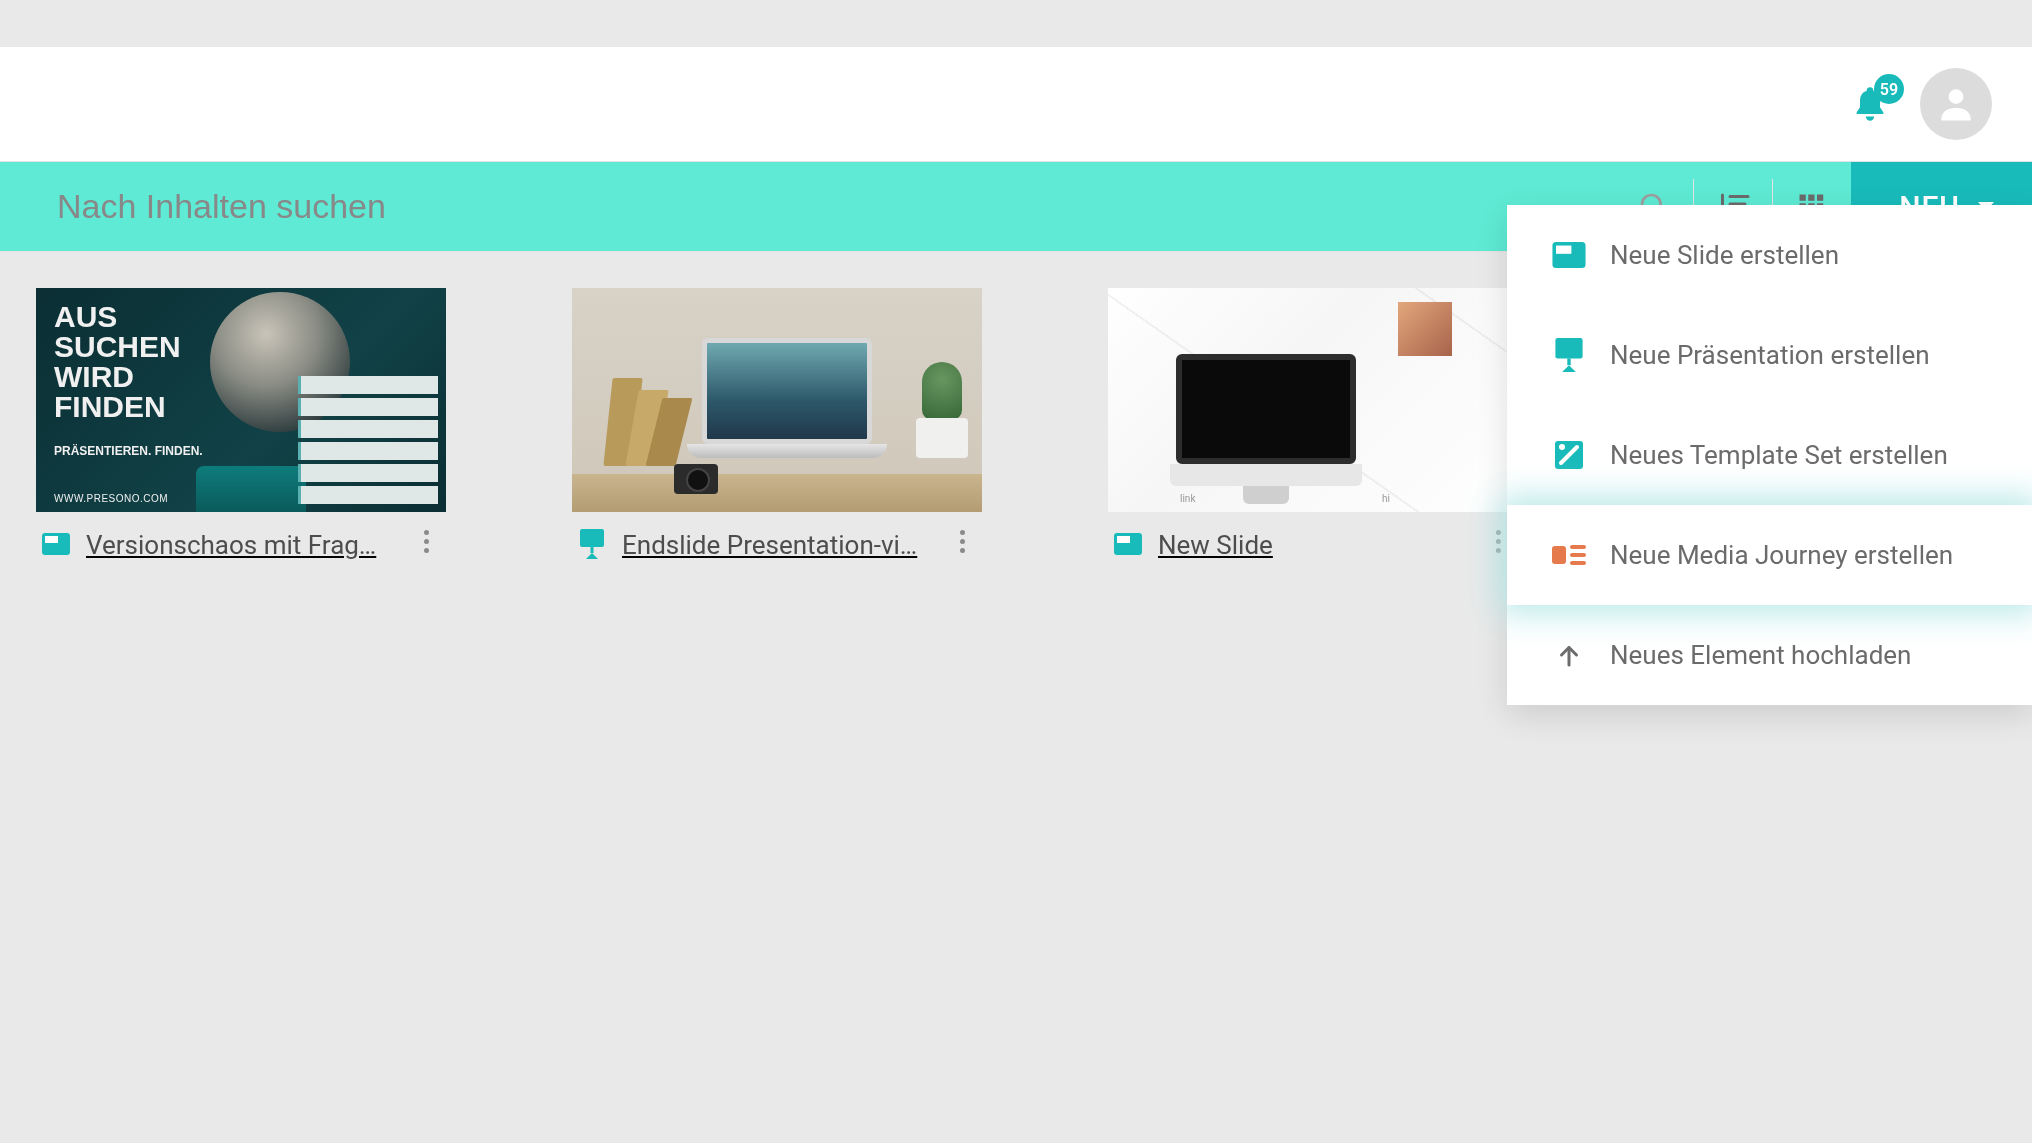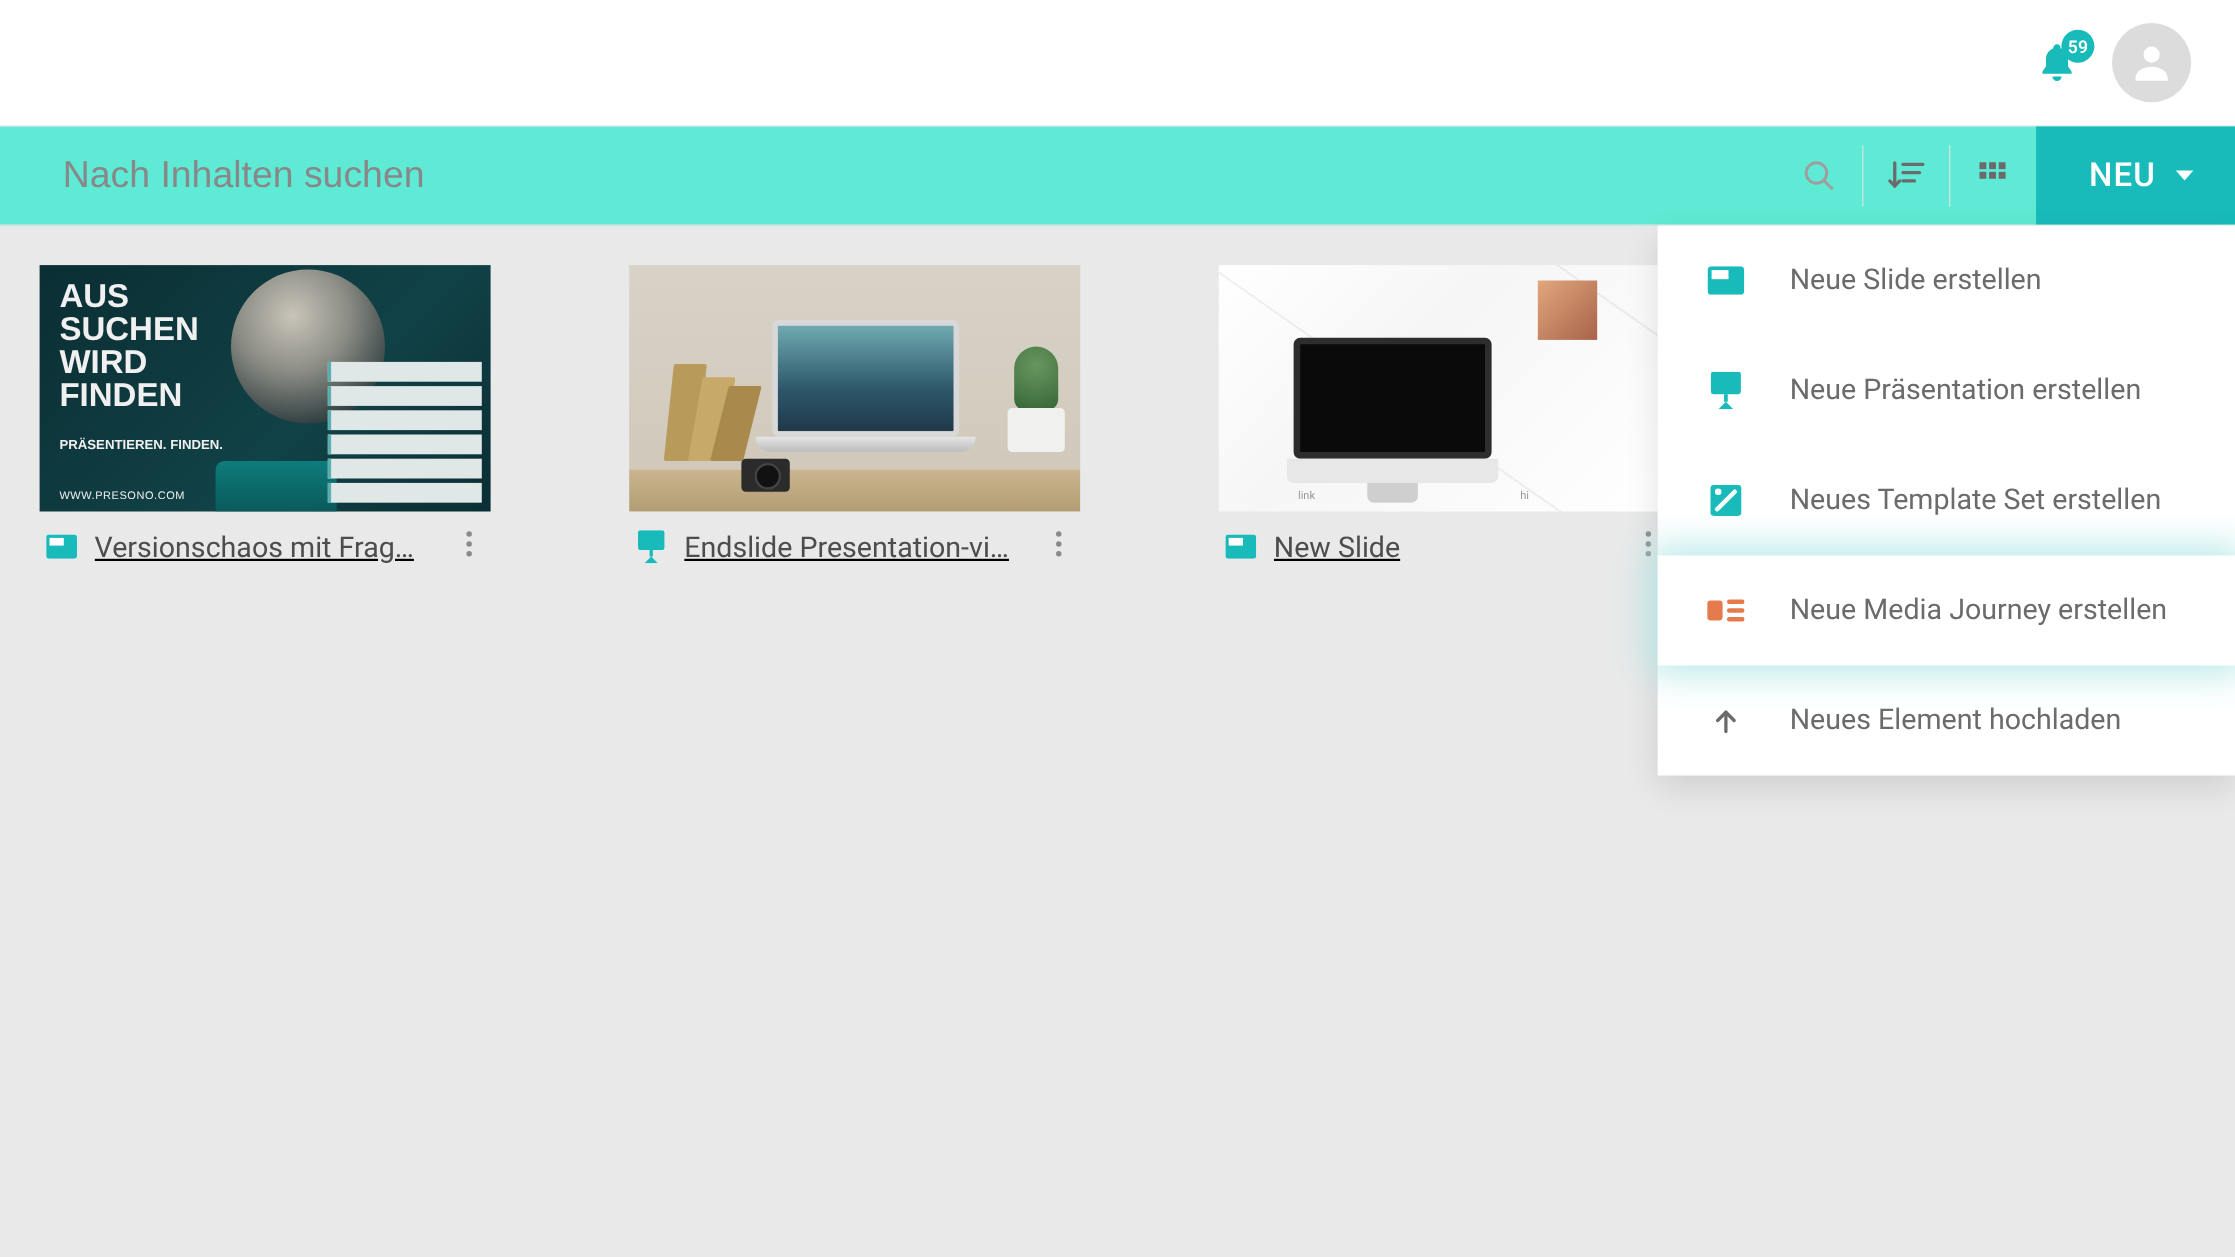--- a/index.html
+++ b/index.html
@@ -23,20 +23,21 @@
 
   
   .header {
     height:115px;
     background:#ffffff;
     border-bottom:1px solid var(--border);
     display:flex;
     align-items:center;
     justify-content:flex-end;
     padding-right:40px;
+    margin-top:47px;
   }
   .bell-wrap {
     position:relative;
     margin-right:30px;
   }
   .bell-icon svg { display:block; }
   .badge {
     position:absolute;
     top:-10px; right:-14px;
     min-width:30px; height:30px;
@@ -361,21 +362,21 @@
     width:525px;
     background:#fff;
     box-shadow:0 10px 30px rgba(0,0,0,0.12);
     z-index:10;
   }
   .menu-item {
     height:100px;
     display:flex;
     align-items:center;
     padding-left:44px;
-    gap:40px;
+    gap:23px;
     font-size:26px;
     color:var(--grey-text);
     cursor:pointer;
   }
   .menu-item.highlight {
     background:#ffffff;
     box-shadow:0 0 32px 8px var(--teal-veryLight);
     position:relative;
     z-index:1;
   }

